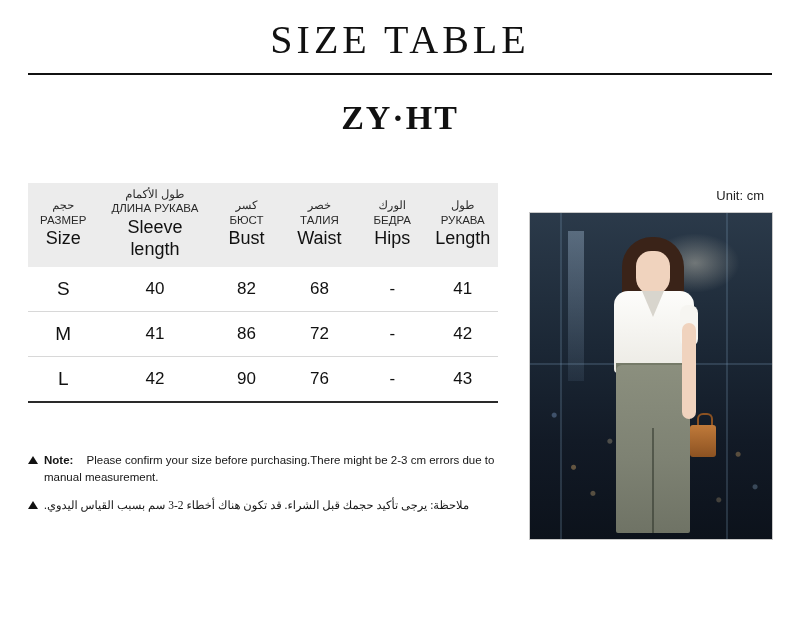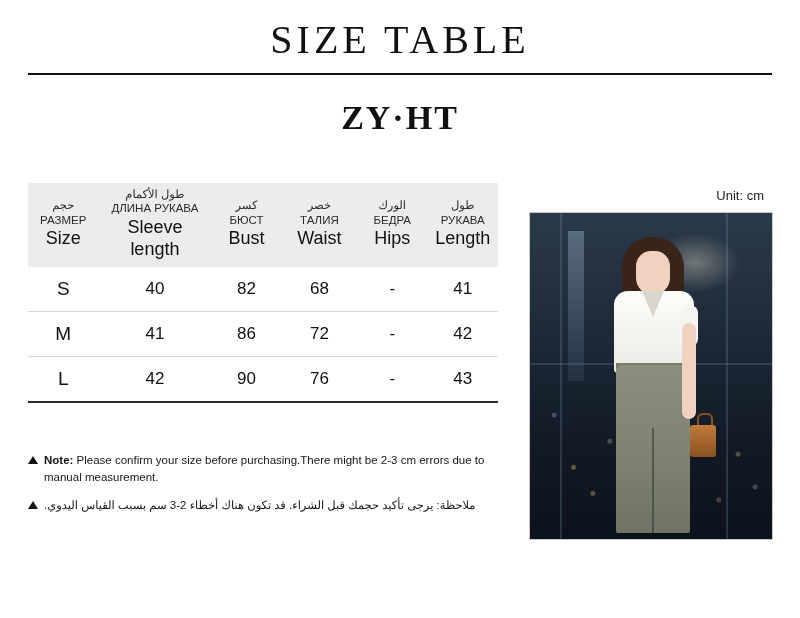--- a/index.html
+++ b/index.html
@@ -131,25 +131,27 @@
   .note-body {
     font-size: 11.5px;
     line-height: 1.45;
     color: #151515;
   }
   .note-label {
     font-weight: bold;
   }
   .note-text-en {
     font-size: 11.5px;
+    margin-left: 10px;
   }
   .note-ar {
     direction: rtl;
     text-align: center;
     font-size: 11.5px;
+    font-family: Liberation Serif, serif;
   }
   .note-row.ar {
     justify-content: flex-start;
   }
   .note-ru {
     font-size: 11.5px;
     line-height: 1.45;
   }
 
   

